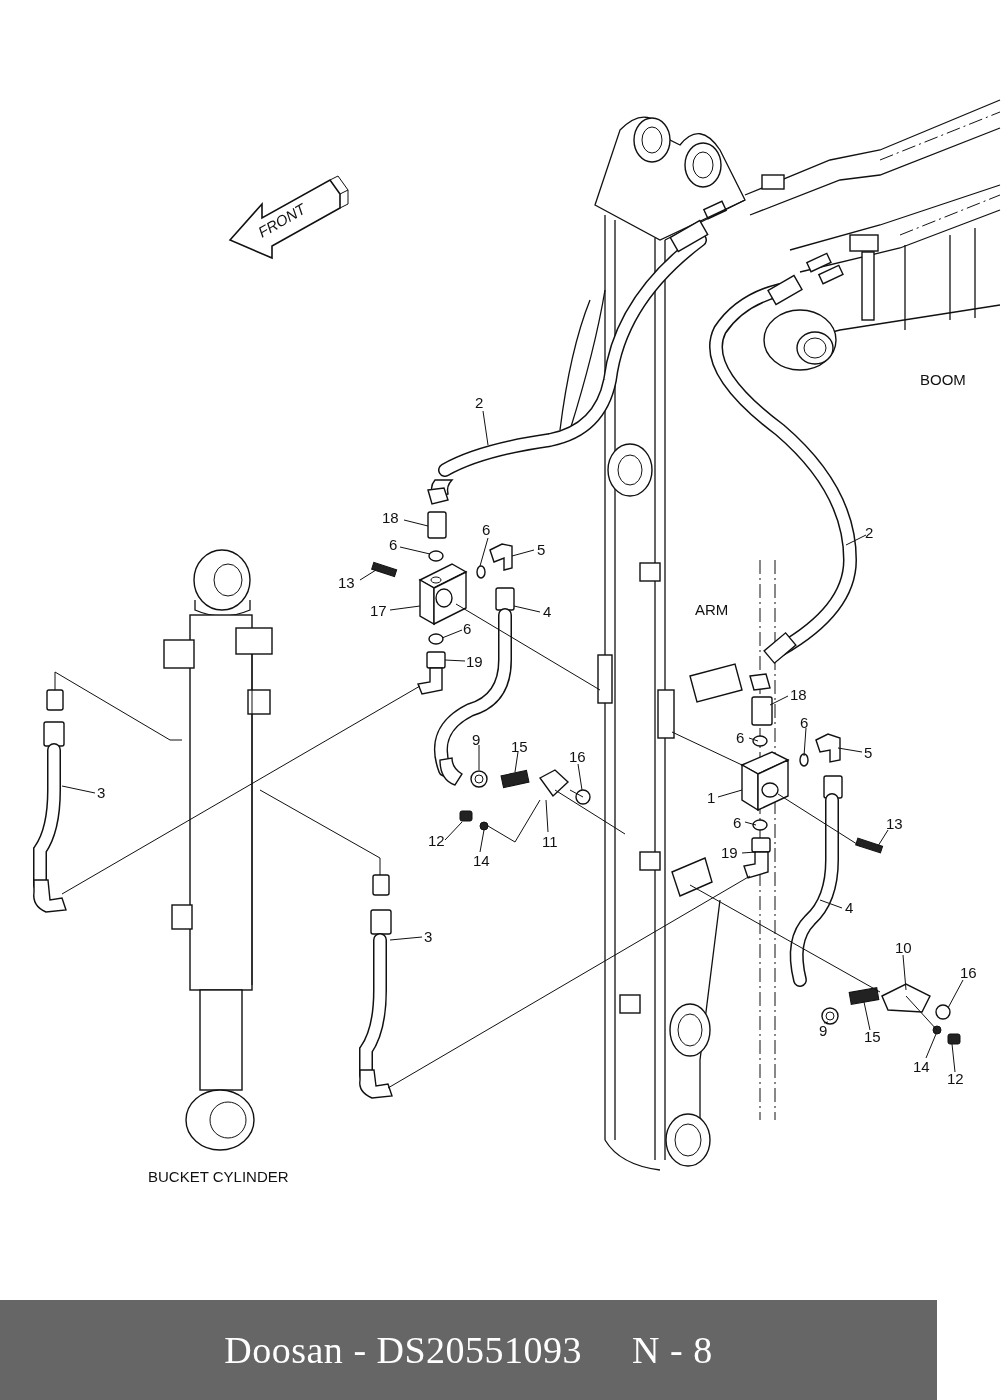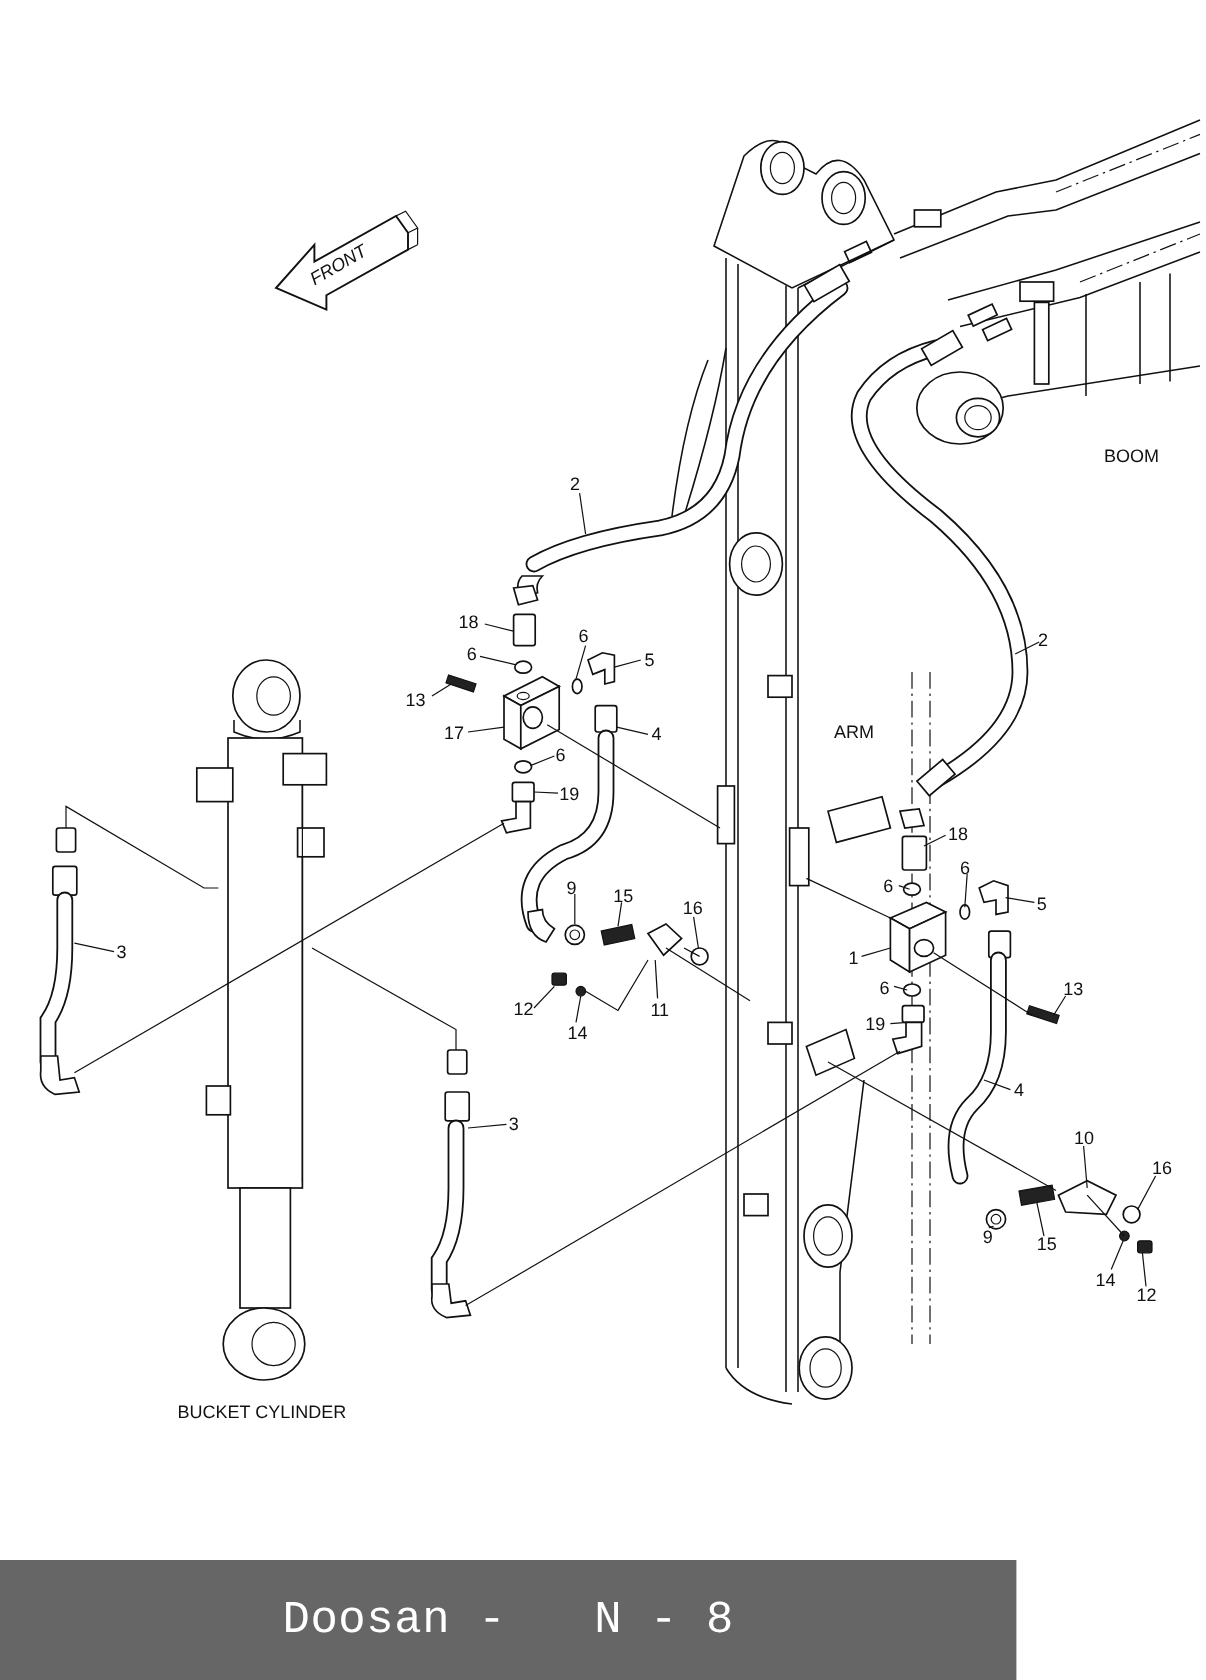--- a/index.html
+++ b/index.html
@@ -8,21 +8,21 @@
   .lbl { font-family: "Liberation Sans", sans-serif; font-size: 15px; fill: #111; }
   .cap { font-family: "Liberation Sans", sans-serif; font-size: 15px; fill: #111; }
   .ln { stroke: #111; stroke-width: 1.3; fill: none; }
   .ln2 { stroke: #111; stroke-width: 1.6; fill: #fff; }
   .thin { stroke: #111; stroke-width: 1; fill: none; }
   .dash { stroke: #111; stroke-width: 1; fill: none; stroke-dasharray: 14 4 2 4; }
   .hose { stroke: #111; stroke-width: 14; fill: none; stroke-linecap: round; }
   .hoseIn { stroke: #fff; stroke-width: 11; fill: none; stroke-linecap: round; }
   .part { stroke: #111; stroke-width: 1.4; fill: #fff; }
   .dark { fill: #222; stroke: #111; stroke-width: 1; }
-  #footer { position: absolute; left: 0; top: 1300px; width: 847px; height: 100px; background: #666666; display: flex; align-items: center; justify-content: center; color: #fff; font-family: Liberation Mono, monospace; font-size: 38px; letter-spacing: 0.5px; }
+  #footer { position: absolute; left: 0; top: 1300px; width: 937px; height: 100px; background: #666666; display: flex; align-items: center; justify-content: center; color: #fff; font-family: Liberation Serif, serif; font-size: 38px; letter-spacing: 0.5px; }
   #footer .gap { display: inline-block; width: 50px; }
 </style>
 </head>
 <body>
 
 <svg id="diagram" viewBox="0 0 1005 1300" xmlns="http://www.w3.org/2000/svg">
 
   <g>
     <polygon class="ln2" points="230,240 262,204 262,218 330,180 340,194 340,208 272,246 272,258"></polygon>
     <polyline class="thin" points="330,180 338,176 348,190 340,194"></polyline>
@@ -289,14 +289,14 @@
     <text class="lbl" x="895" y="953">10</text>
     <text class="lbl" x="960" y="978">16</text>
     <text class="lbl" x="819" y="1036">9</text>
     <text class="lbl" x="864" y="1042">15</text>
     <text class="lbl" x="913" y="1072">14</text>
     <text class="lbl" x="947" y="1084">12</text>
   </g>
 </svg>
 
 <div id="footer">
-  <span>Doosan</span>&nbsp;<span>-</span>&nbsp;<span class="gap"></span><span>N - 8</span>
+  <span>Doosan</span>&nbsp;<span>-</span>&nbsp;<span>DS20551093</span><span class="gap"></span><span>N - 8</span>
 </div>
 
 </body></html>

